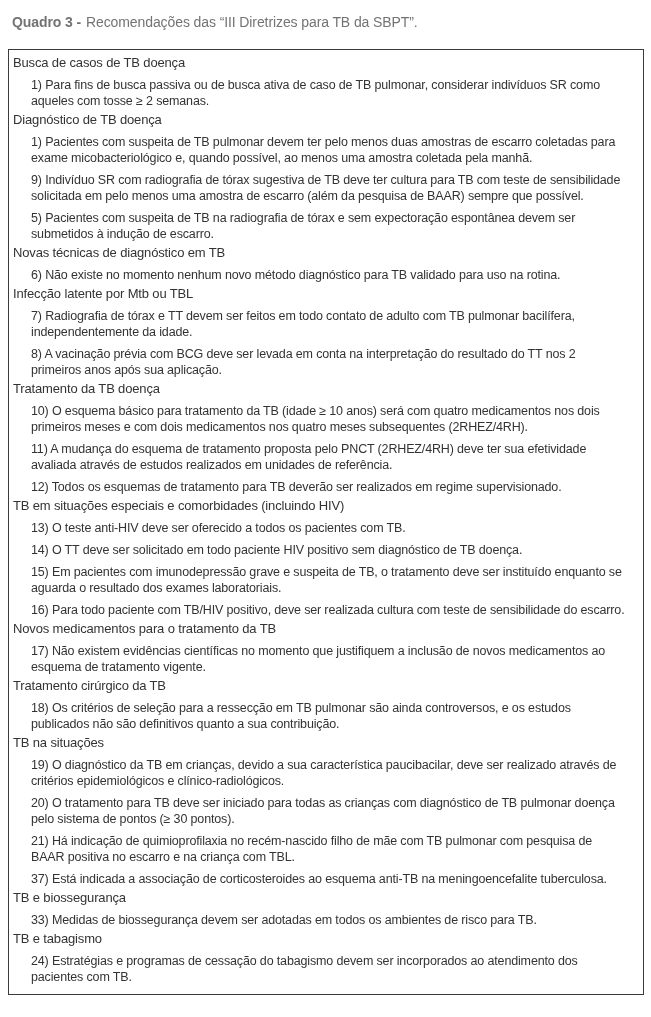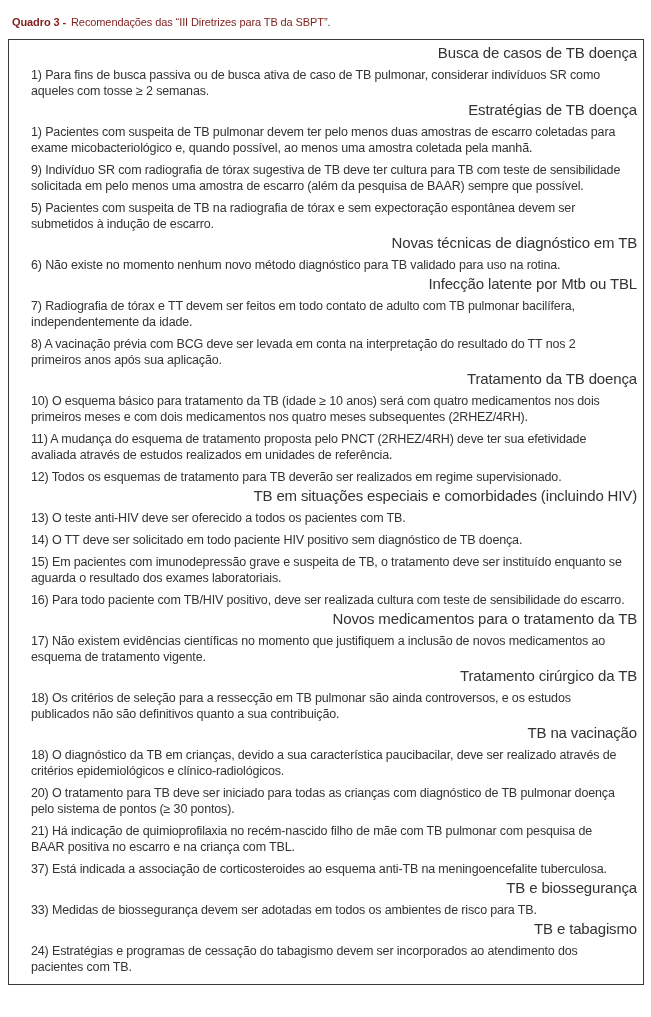--- a/index.html
+++ b/index.html
@@ -13,63 +13,62 @@
     font-family: "Liberation Sans", "DejaVu Sans", sans-serif;
     color: #333333;
     -webkit-font-smoothing: antialiased;
   }
   .page {
     padding: 12px 7px 0 8px;
     box-sizing: border-box;
     width: 651px;
   }
   .caption {
-    font-size: 11px;
+    font-size: 14px;
     line-height: 17px;
-    margin: 2px 0 8px 4px;
-    color: #7f1d1d;
+    margin: 2px 0 18px 4px;
+    color: #737373;
     letter-spacing: -0.1px;
   }
   .caption-label {
     font-weight: bold;
     margin-right: 5px;
   }
   .box {
     border: 1px solid #3b3b3b;
     padding: 2px 6px 7px 4px;
     box-sizing: border-box;
   }
   .section-header {
-    font-size: 15px;
+    font-size: 13px;
     line-height: 16px;
     margin: 3px 0 0 0;
     color: #333333;
     letter-spacing: -0.15px;
-    text-align: right;
   }
   .item {
     font-size: 12.5px;
     line-height: 16px;
     margin: 6px 12px 2px 18px;
     color: #333333;
     letter-spacing: -0.15px;
   }
 </style>
 </head>
 <body>
 
 <div class="page">
   <div class="caption">
     <span class="caption-label">Quadro 3 -</span><span class="caption-text">Recomendações das “III Diretrizes para TB da SBPT”.</span>
   </div>
 
   <div class="box" id="recommendations-box">
       <div class="section-header">Busca de casos de TB doença</div>
       <div class="item">1) Para fins de busca passiva ou de busca ativa de caso de TB pulmonar, considerar indivíduos SR como aqueles com tosse ≥ 2 semanas.</div>
-      <div class="section-header">Estratégias de TB doença</div>
+      <div class="section-header">Diagnóstico de TB doença</div>
       <div class="item">1) Pacientes com suspeita de TB pulmonar devem ter pelo menos duas amostras de escarro coletadas para exame micobacteriológico e, quando possível, ao menos uma amostra coletada pela manhã.</div>
       <div class="item">9) Indivíduo SR com radiografia de tórax sugestiva de TB deve ter cultura para TB com teste de sensibilidade solicitada em pelo menos uma amostra de escarro (além da pesquisa de BAAR) sempre que possível.</div>
       <div class="item">5) Pacientes com suspeita de TB na radiografia de tórax e sem expectoração espontânea devem ser submetidos à indução de escarro.</div>
       <div class="section-header">Novas técnicas de diagnóstico em TB</div>
       <div class="item">6) Não existe no momento nenhum novo método diagnóstico para TB validado para uso na rotina.</div>
       <div class="section-header">Infecção latente por Mtb ou TBL</div>
       <div class="item">7) Radiografia de tórax e TT devem ser feitos em todo contato de adulto com TB pulmonar bacilífera, independentemente da idade.</div>
       <div class="item">8) A vacinação prévia com BCG deve ser levada em conta na interpretação do resultado do TT nos 2 primeiros anos após sua aplicação.</div>
       <div class="section-header">Tratamento da TB doença</div>
       <div class="item">10) O esquema básico para tratamento da TB (idade ≥ 10 anos) será com quatro medicamentos nos dois primeiros meses e com dois medicamentos nos quatro meses subsequentes (2RHEZ/4RH).</div>
@@ -77,22 +76,22 @@
       <div class="item">12) Todos os esquemas de tratamento para TB deverão ser realizados em regime supervisionado.</div>
       <div class="section-header">TB em situações especiais e comorbidades (incluindo HIV)</div>
       <div class="item">13) O teste anti-HIV deve ser oferecido a todos os pacientes com TB.</div>
       <div class="item">14) O TT deve ser solicitado em todo paciente HIV positivo sem diagnóstico de TB doença.</div>
       <div class="item">15) Em pacientes com imunodepressão grave e suspeita de TB, o tratamento deve ser instituído enquanto se aguarda o resultado dos exames laboratoriais.</div>
       <div class="item">16) Para todo paciente com TB/HIV positivo, deve ser realizada cultura com teste de sensibilidade do escarro.</div>
       <div class="section-header">Novos medicamentos para o tratamento da TB</div>
       <div class="item">17) Não existem evidências científicas no momento que justifiquem a inclusão de novos medicamentos ao esquema de tratamento vigente.</div>
       <div class="section-header">Tratamento cirúrgico da TB</div>
       <div class="item">18) Os critérios de seleção para a ressecção em TB pulmonar são ainda controversos, e os estudos publicados não são definitivos quanto a sua contribuição.</div>
-      <div class="section-header">TB na vacinação</div>
-      <div class="item">18) O diagnóstico da TB em crianças, devido a sua característica paucibacilar, deve ser realizado através de critérios epidemiológicos e clínico-radiológicos.</div>
+      <div class="section-header">TB na situações</div>
+      <div class="item">19) O diagnóstico da TB em crianças, devido a sua característica paucibacilar, deve ser realizado através de critérios epidemiológicos e clínico-radiológicos.</div>
       <div class="item">20) O tratamento para TB deve ser iniciado para todas as crianças com diagnóstico de TB pulmonar doença pelo sistema de pontos (≥ 30 pontos).</div>
       <div class="item">21) Há indicação de quimioprofilaxia no recém-nascido filho de mãe com TB pulmonar com pesquisa de BAAR positiva no escarro e na criança com TBL.</div>
       <div class="item">37) Está indicada a associação de corticosteroides ao esquema anti-TB na meningoencefalite tuberculosa.</div>
       <div class="section-header">TB e biossegurança</div>
       <div class="item">33) Medidas de biossegurança devem ser adotadas em todos os ambientes de risco para TB.</div>
       <div class="section-header">TB e tabagismo</div>
       <div class="item">24) Estratégias e programas de cessação do tabagismo devem ser incorporados ao atendimento dos pacientes com TB.</div>
     </div>
 </div>
 

